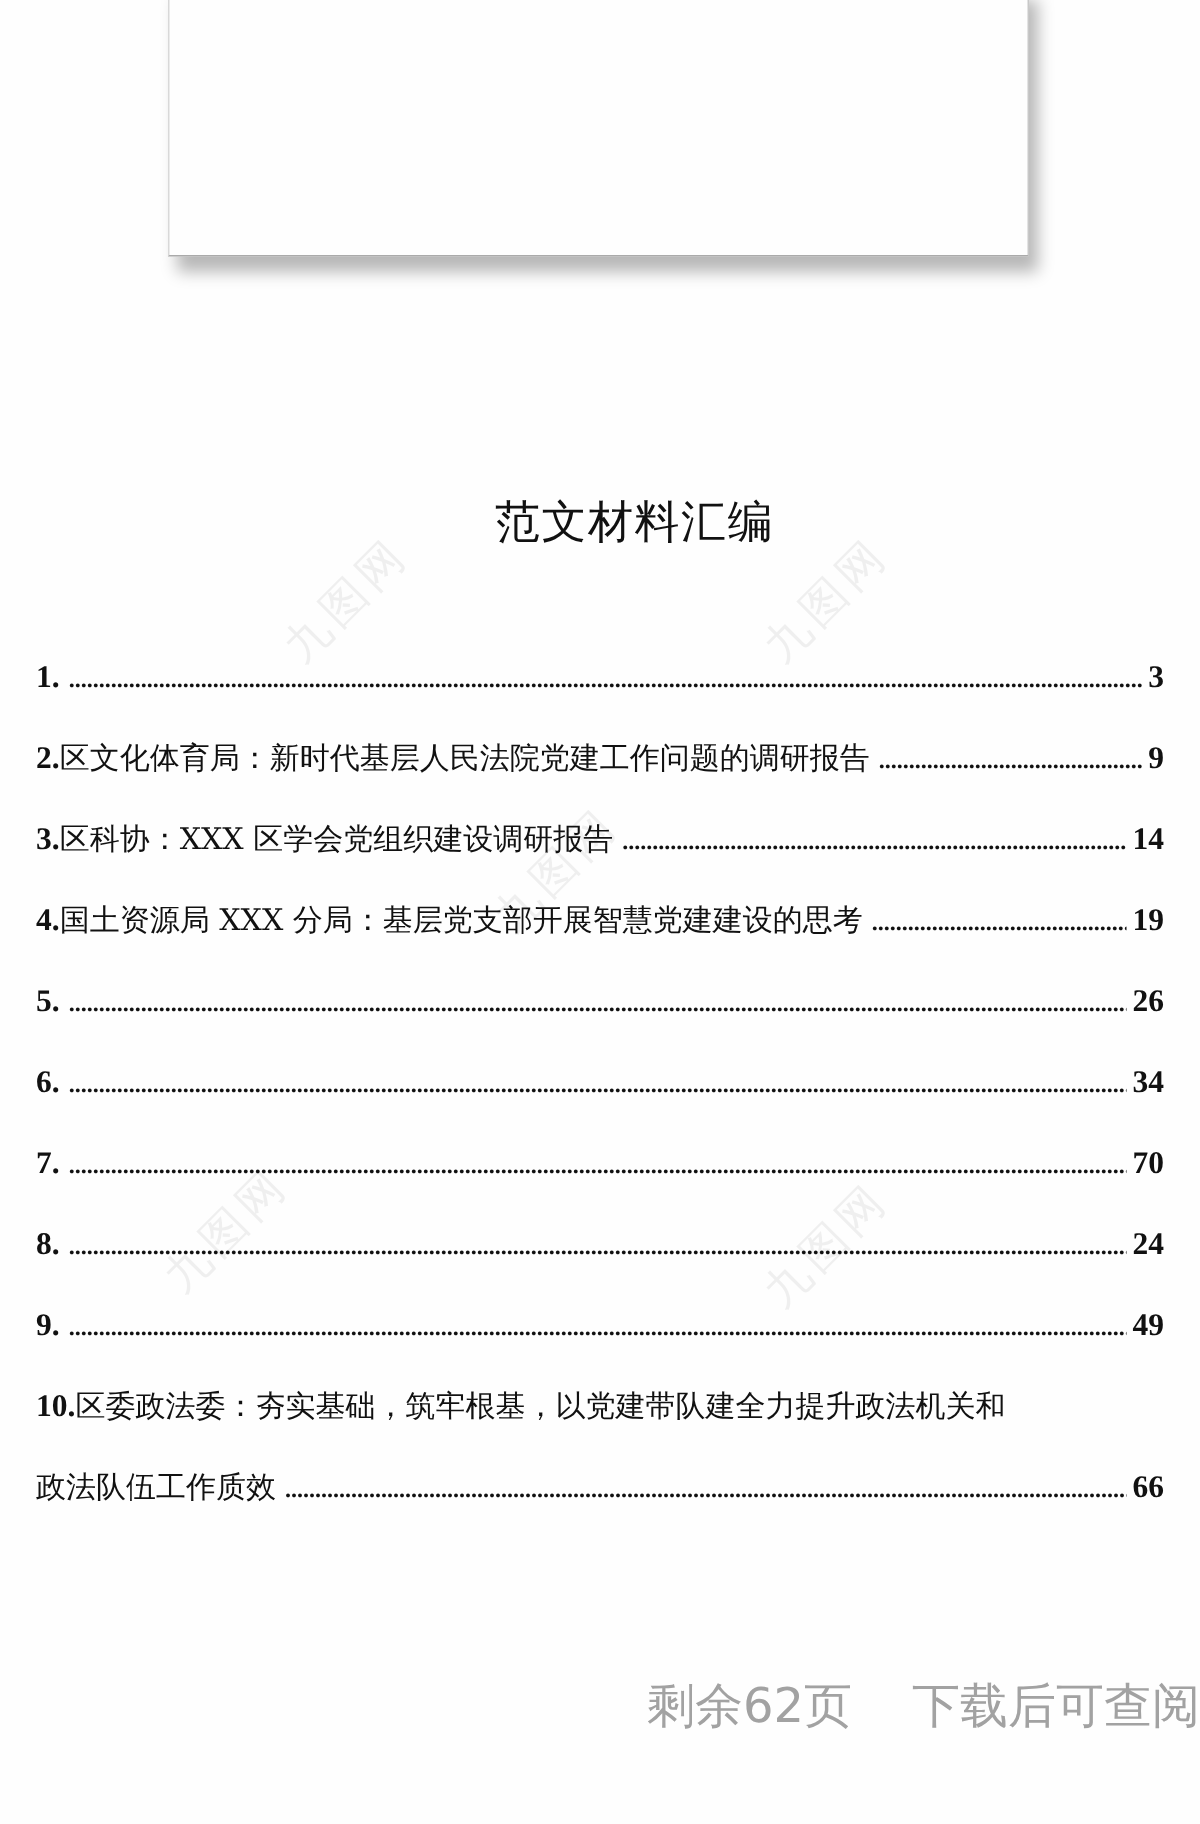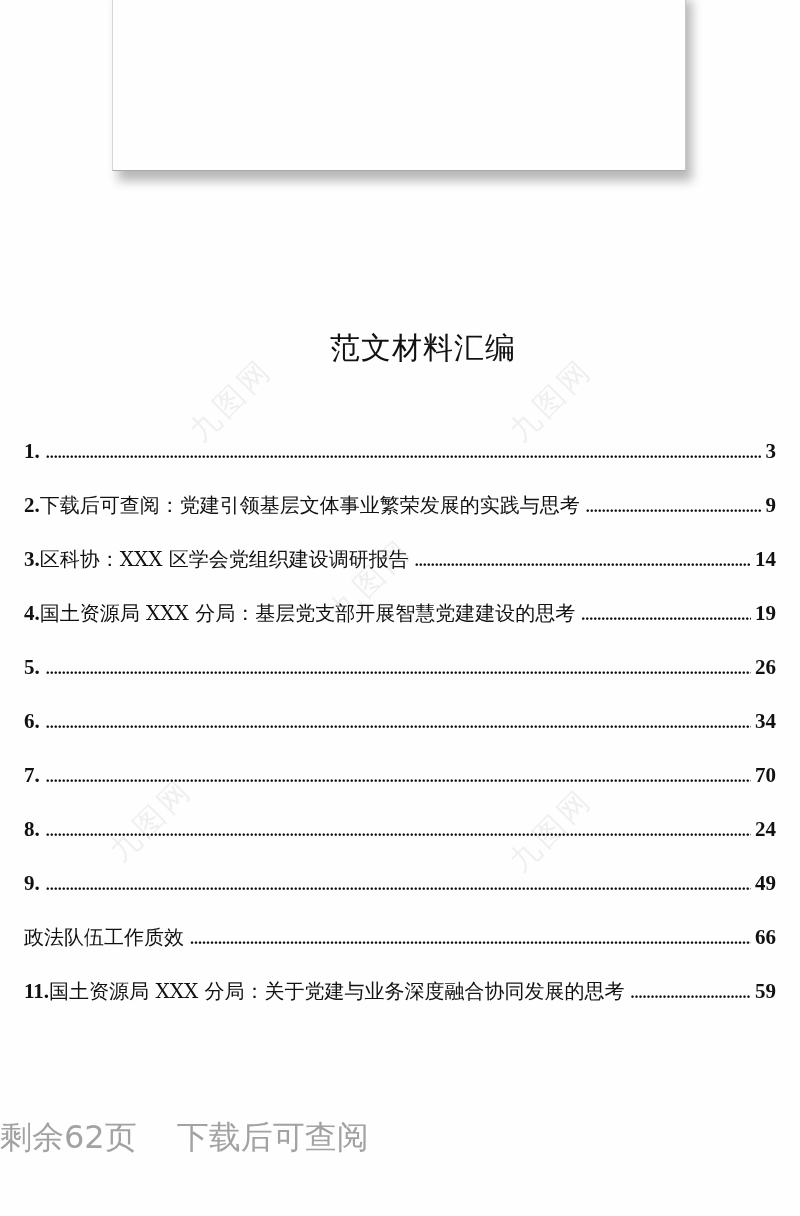--- a/index.html
+++ b/index.html
@@ -31,21 +31,21 @@
     .leader {
       flex: 1; overflow: hidden; white-space: nowrap; margin: 0 4px 0 6px;
       font-family: "Liberation Serif", serif; font-weight: bold; font-size: 16px; letter-spacing: 0px;
       color: #111;
     }
     .leader::after {
       content: "....................................................................................................................................................................................";
     }
     .page-num { font-family: "Liberation Serif", serif; font-weight: bold; font-size: 21px; white-space: nowrap; }
     .remaining {
-      position: absolute; top: 1116px; left: 0; width: 800px; text-align: left;
+      position: absolute; top: 1116px; left: 0; width: 800px; text-align: right;
       font-family: "DejaVu Sans", "Liberation Sans", sans-serif; font-size: 32px; color: #a2a2a2;
       word-spacing: 0;
     }
     .remaining span.gap { display: inline-block; width: 40px; }
     .watermark {
       position: absolute; font-family: "DejaVu Sans", sans-serif; font-size: 30px; color: rgba(0,0,0,0.06);
       transform: rotate(-45deg); pointer-events: none; letter-spacing: 4px;
     }
   </style>
 </head>
@@ -62,21 +62,21 @@
 <div class="doc-title">范文材料汇编</div>
 
 <div class="toc">
   <div class="toc-item">
     <span class="num">1.</span>
     <span class="leader"></span>
     <span class="page-num">3</span>
   </div>
   <div class="toc-item">
     <span class="num">2.</span>
-    <span class="title-text">下载后可查阅：党建引领基层文体事业繁荣发展的实践与思考</span>
+    <span class="title-text">区文化体育局：新时代基层人民法院党建工作问题的调研报告</span>
     <span class="leader"></span>
     <span class="page-num">9</span>
   </div>
   <div class="toc-item">
     <span class="num">3.</span>
     <span class="title-text">区科协：XXX 区学会党组织建设调研报告</span>
     <span class="leader"></span>
     <span class="page-num">14</span>
   </div>
   <div class="toc-item">
@@ -104,29 +104,26 @@
     <span class="num">8.</span>
     <span class="leader"></span>
     <span class="page-num">24</span>
   </div>
   <div class="toc-item">
     <span class="num">9.</span>
     <span class="leader"></span>
     <span class="page-num">49</span>
   </div>
   <div class="toc-item wrap">
+    <span class="line1">
+      <span class="num">10.</span><span class="title-text">区委政法委：夯实基础，筑牢根基，以党建带队建全力提升政法机关和</span>
+    </span>
     <span class="line2">
       <span class="title-text">政法队伍工作质效</span>
       <span class="leader"></span>
       <span class="page-num">66</span>
     </span>
-  </div>
-  <div class="toc-item">
-    <span class="num">11.</span>
-    <span class="title-text">国土资源局 XXX 分局：关于党建与业务深度融合协同发展的思考</span>
-    <span class="leader"></span>
-    <span class="page-num">59</span>
   </div>
 </div>
 
 <div class="remaining">
   <span>剩余62页</span><span class="gap"></span><span>下载后可查阅</span>
 </div>
 
 </body></html>

